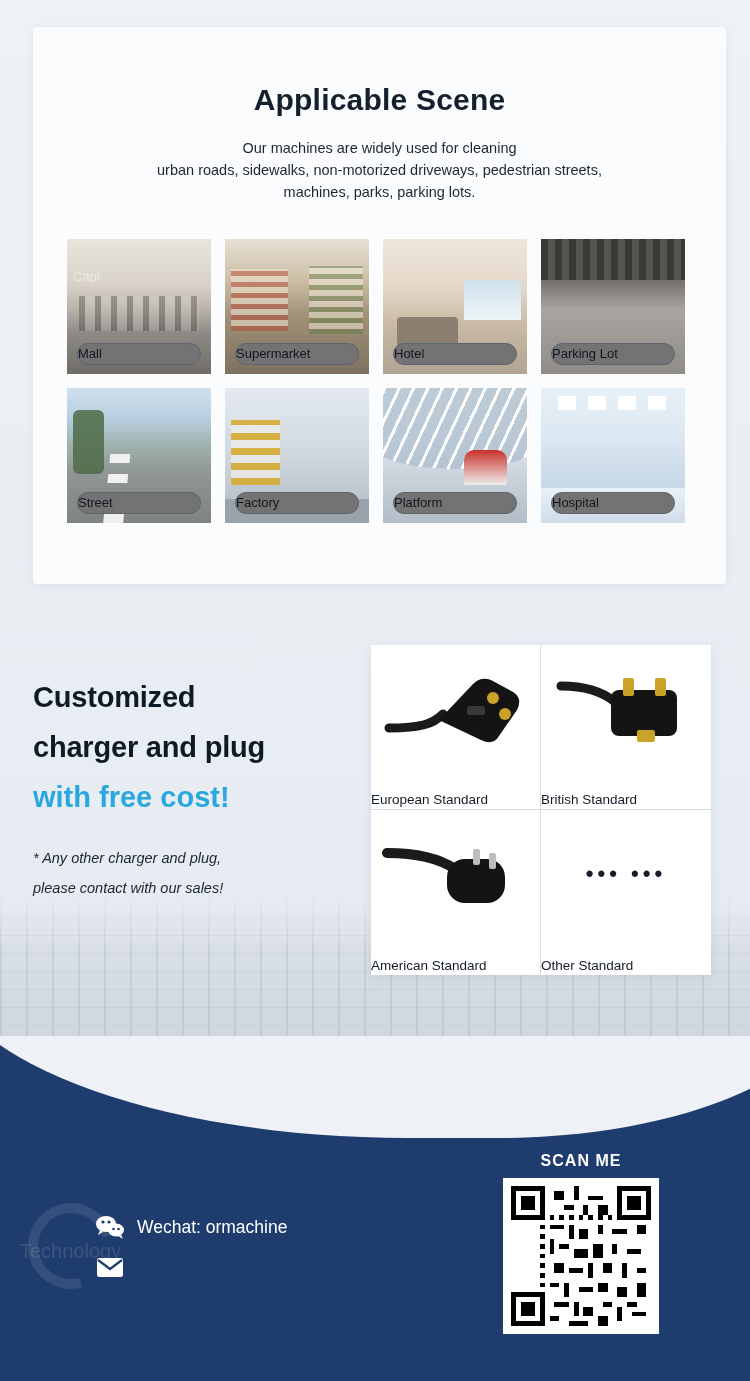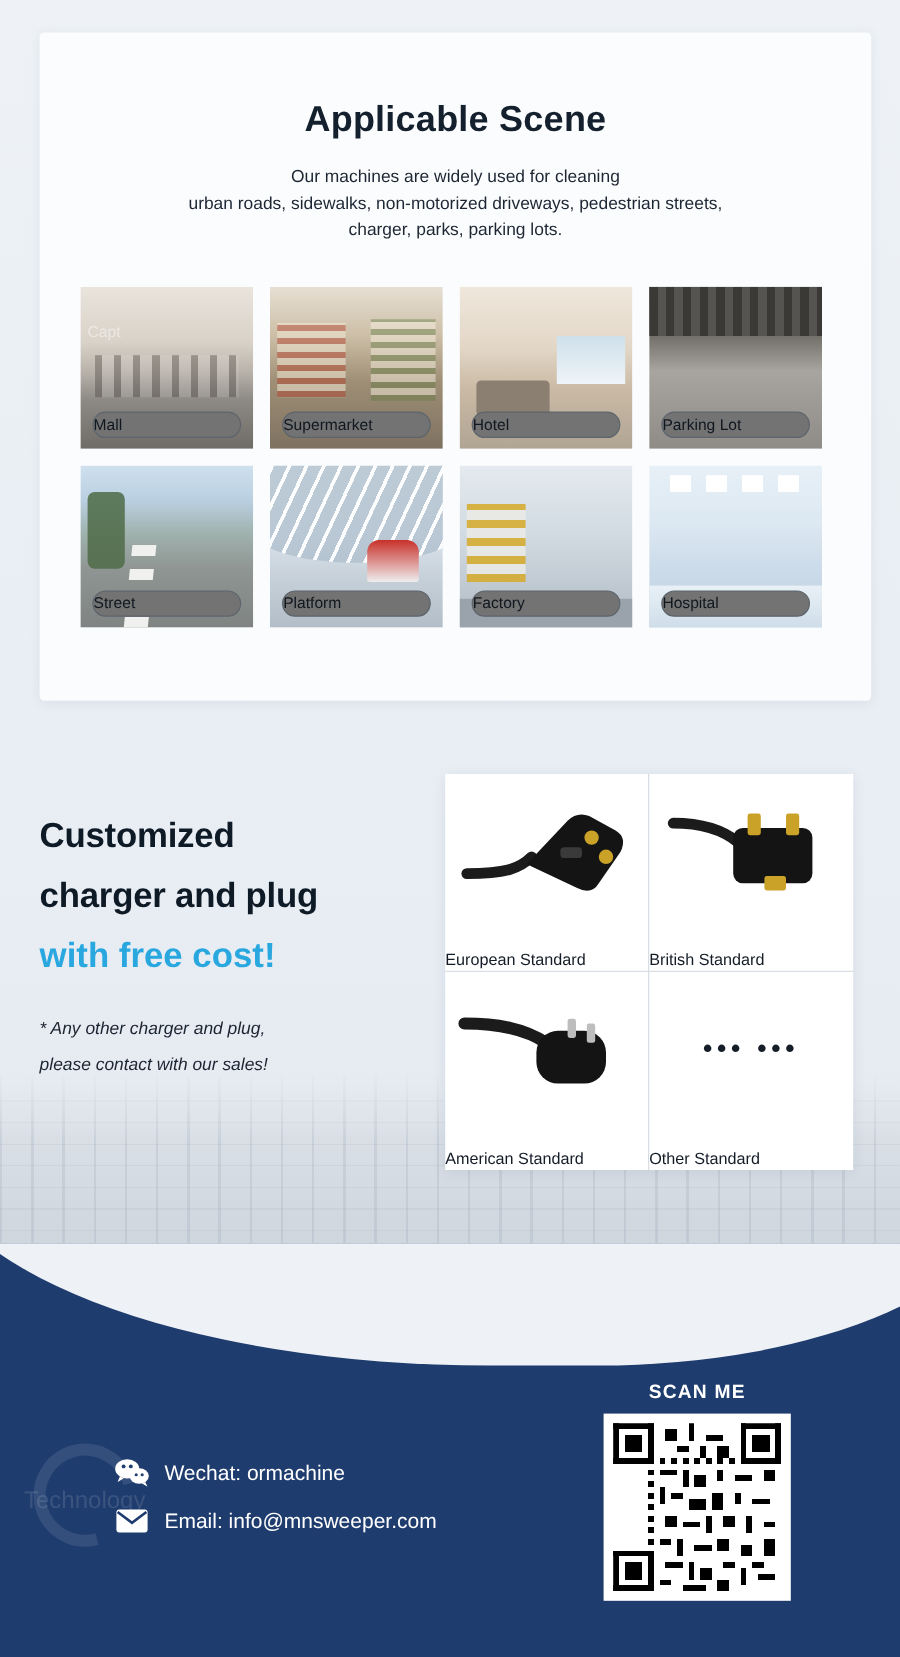--- a/index.html
+++ b/index.html
@@ -380,21 +380,21 @@
 
   <div class="bg-photo"></div>
   <div class="wm-ring" style="left:18px; top:1175px;"></div>
   <div class="wm" style="left:8px; top:1232px;">Technology</div>
   <div class="wm" style="left:455px; top:1232px;">Capt</div>
 
   <section class="scene-card">
     <h1 class="scene-title">Applicable Scene</h1>
     <p class="scene-sub">Our machines are widely used for cleaning</p>
     <p class="scene-sub" style="margin-top:0">urban roads, sidewalks, non-motorized driveways, pedestrian streets,</p>
-    <p class="scene-sub" style="margin-top:0">charger, parks, parking lots.</p>
+    <p class="scene-sub" style="margin-top:0">machines, parks, parking lots.</p>
 
     <div class="grid">
 
       <div class="tile">
         <div class="photo ph-mall"></div>
         <span class="tile-wm">Capt</span>
         <span class="cap">Mall</span>
       </div>
 
       <div class="tile">
@@ -411,27 +411,27 @@
         <div class="photo ph-parking"></div>
         <span class="cap">Parking Lot</span>
       </div>
 
       <div class="tile">
         <div class="photo ph-street"></div>
         <span class="cap">Street</span>
       </div>
 
       <div class="tile">
+        <div class="photo ph-factory"></div>
+        <span class="cap">Factory</span>
+      </div>
+
+      <div class="tile">
         <div class="photo ph-platform"></div>
         <span class="cap">Platform</span>
-      </div>
-
-      <div class="tile">
-        <div class="photo ph-factory"></div>
-        <span class="cap">Factory</span>
       </div>
 
       <div class="tile">
         <div class="photo ph-hospital"></div>
         <span class="cap">Hospital</span>
       </div>
 
     </div>
   </section>
 
@@ -516,21 +516,20 @@
         </span>
         <span class="txt">Wechat: ormachine</span>
       </div>
       <div class="contact-row">
         <span class="ico">
           <svg width="28" height="21" viewBox="0 0 28 21">
             <rect x="1" y="1" width="26" height="19" rx="2.5" fill="#ffffff"></rect>
             <path d="M2 3 L14 12 L26 3" stroke="#1f3c6e" stroke-width="2.2" fill="none"></path>
           </svg>
         </span>
-        <span class="txt">Email: info@mnsweeper.com</span>
       </div>
     </div>
 
 
     <div class="scan">SCAN ME</div>
     <div class="qr-wrap">
       <svg class="qr" viewBox="0 0 29 29" shape-rendering="crispEdges">
         <rect width="29" height="29" fill="#ffffff"></rect>
         <g fill="#000000">
 

